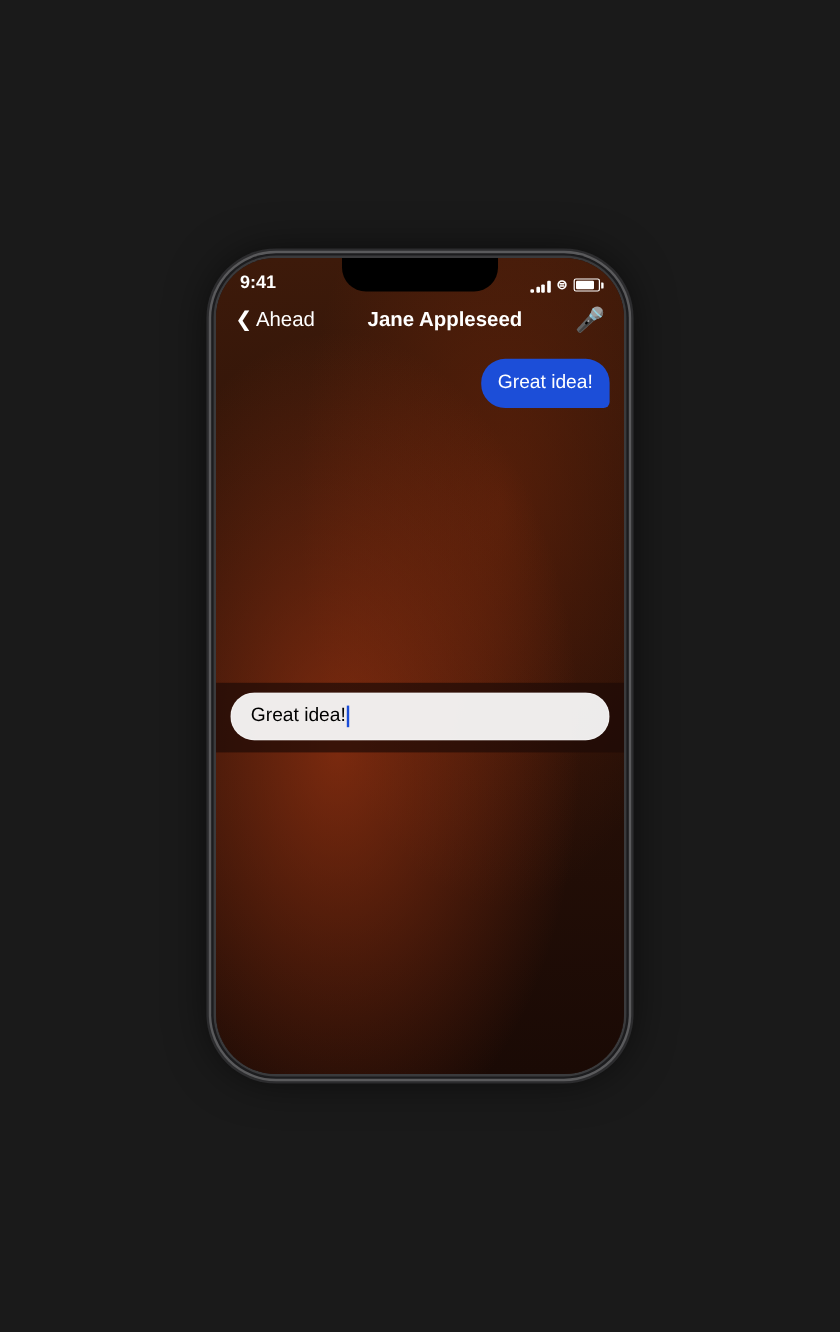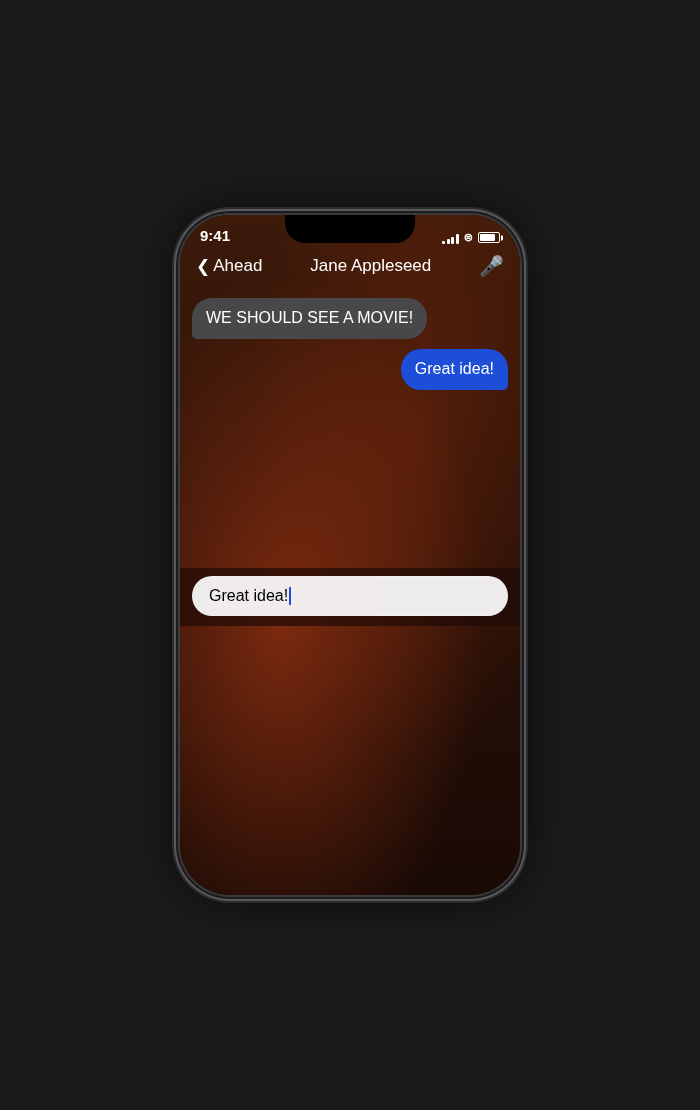--- a/index.html
+++ b/index.html
@@ -171,21 +171,21 @@
       display: flex;
       align-items: center;
       gap: 3px;
       color: white;
       font-size: 17px;
       cursor: pointer;
     }
 
     .nav-title {
       font-size: 17px;
-      font-weight: 400;
+      font-weight: 700;
       color: white;
     }
 
     .nav-mic {
       color: white;
       font-size: 20px;
     }
 
     
     .messages-area {
@@ -390,23 +390,20 @@
     <div class="nav-bar">
       <div class="nav-back">
         <span>❮</span>
         <span>Ahead</span>
       </div>
       <span class="nav-title">Jane Appleseed</span>
       <span class="nav-mic">🎤</span>
     </div>
 
     <div class="messages-area">
-      <div class="bubble bubble-received">
-        <span>WE SHOULD SEE A MOVIE!</span>
-      </div>
       <div class="bubble bubble-sent">
         <span>Great idea!</span>
       </div>
     </div>
 
     <div class="input-area">
       <div class="input-field">
         <span>Great idea!</span>
           <span class="input-cursor"></span>
       </div>

